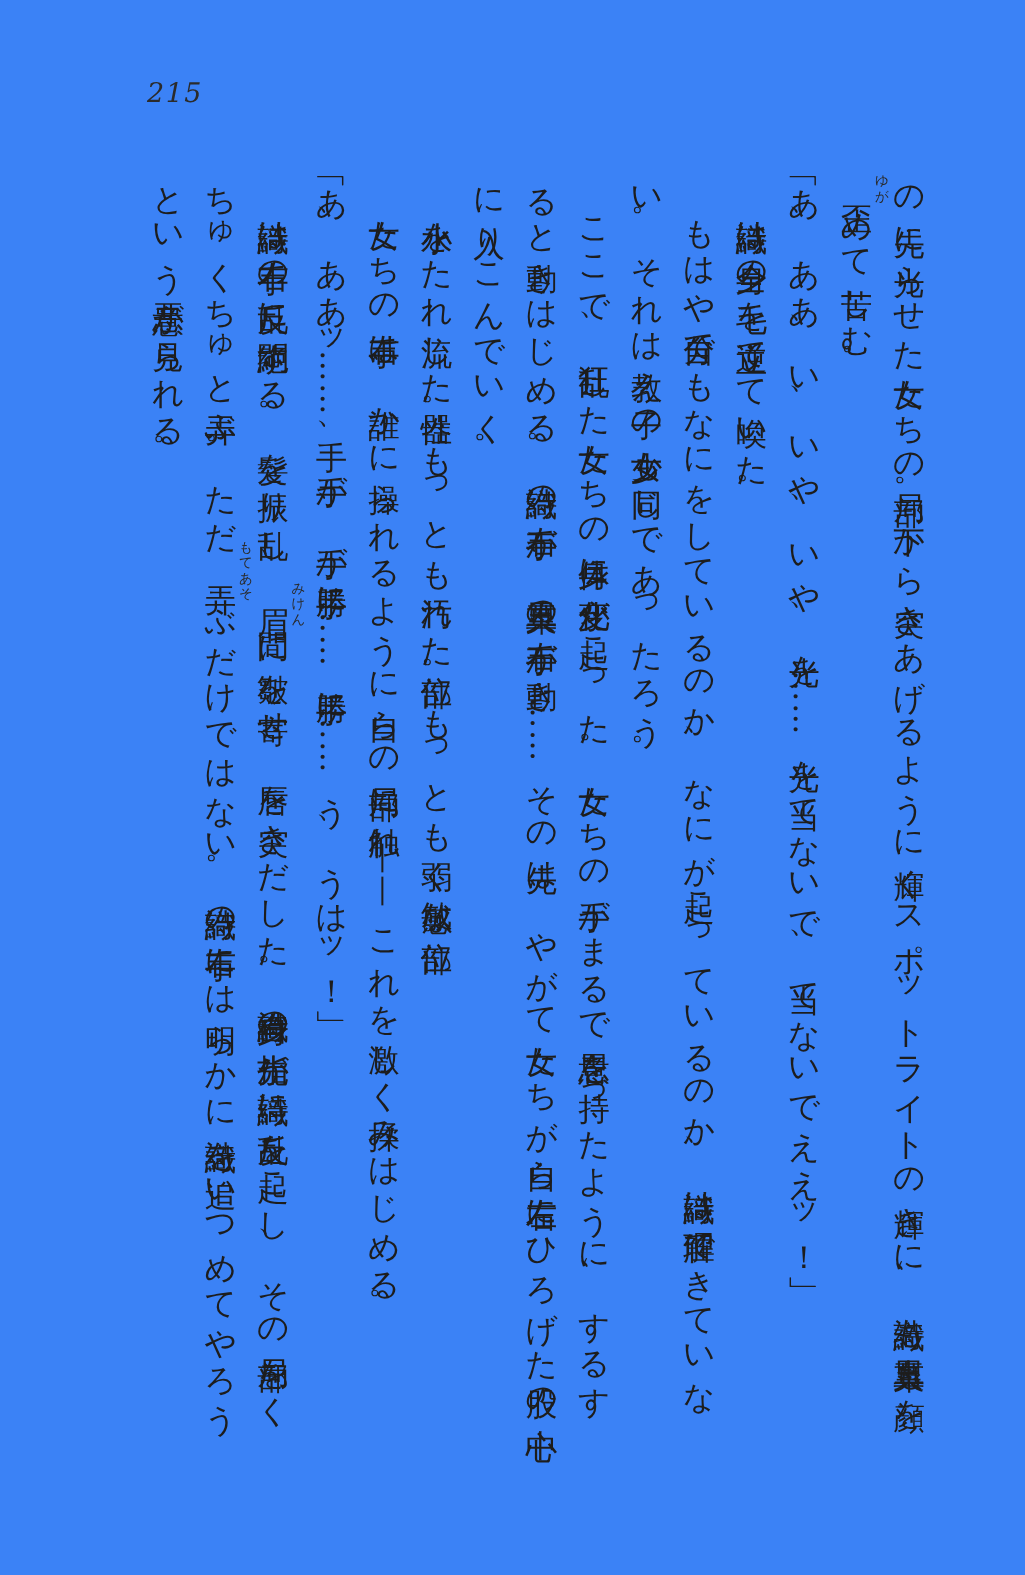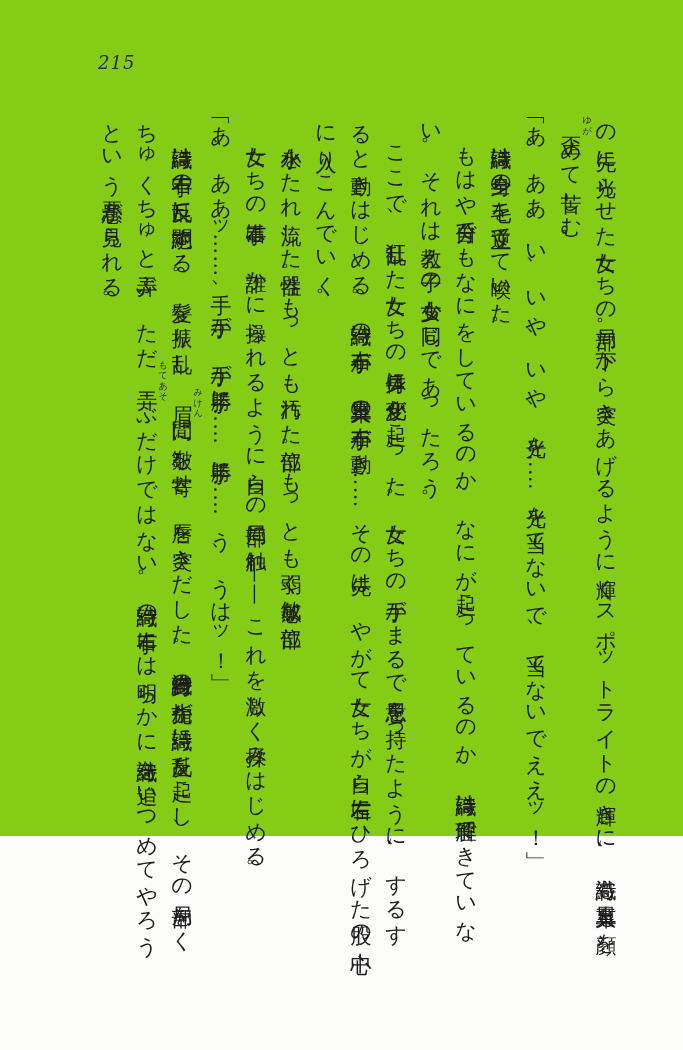--- a/index.html
+++ b/index.html
@@ -9,22 +9,22 @@
   body {
     width: 683px;
     height: 1050px;
     background: #fcfcfb;
     font-family: "DejaVu Serif", "Liberation Serif", serif;
     overflow: hidden;
   }
   .page {
     position: relative;
     width: 683px;
-    height: 836px;
-    background: #84cc16;
+    height: 1050px;
+    background: #3b82f6;
   }
   .page-number {
     position: absolute;
     left: 98px;
     top: 52px;
     font-size: 18px;
     font-style: italic;
     color: #2b2b2b;
     letter-spacing: 1px;
   }

